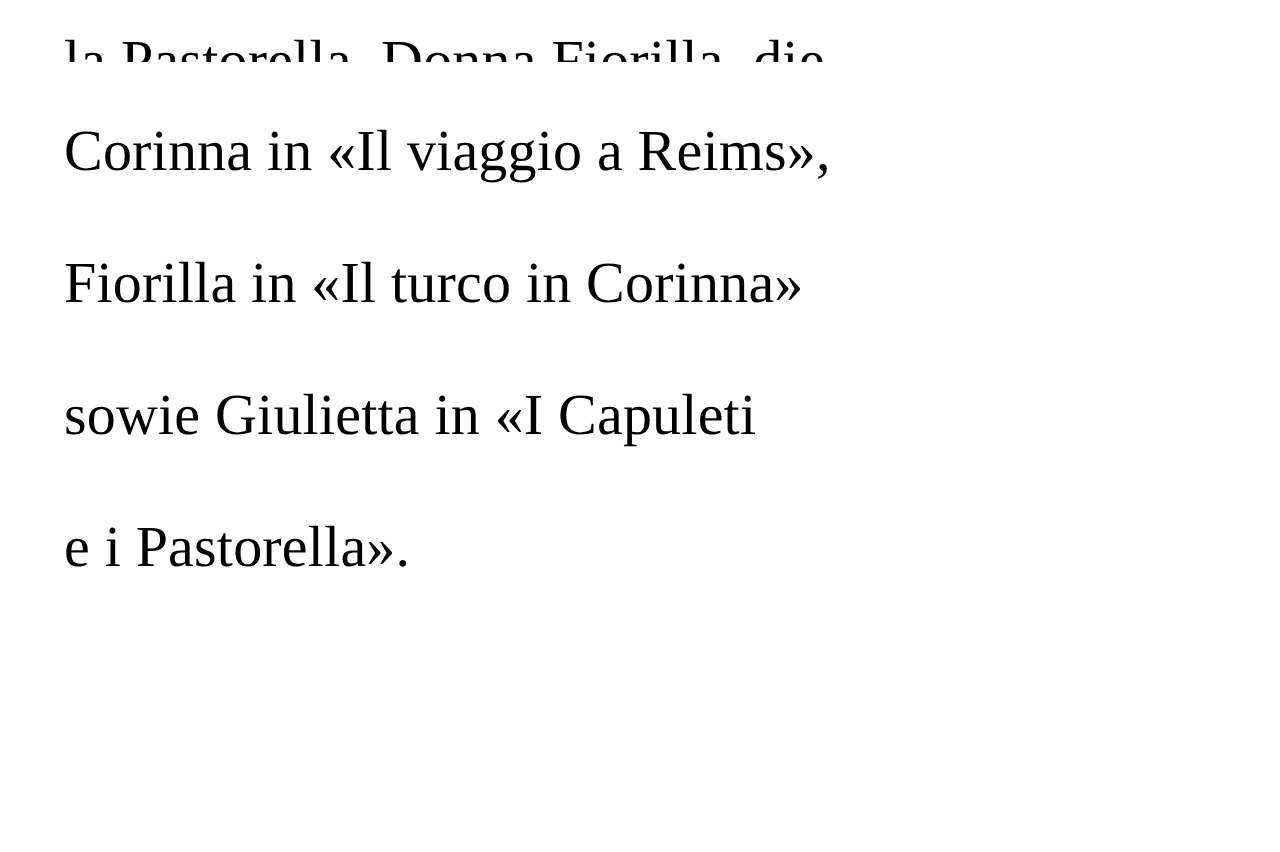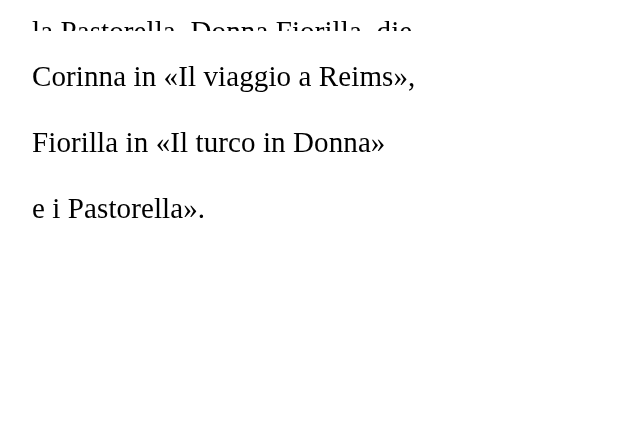--- a/index.html
+++ b/index.html
@@ -41,16 +41,17 @@
     line-height: 41px;
   }
 </style>
 </head>
 <body>
 
 <div class="page">
   <div class="text-block">
     <div class="line clipped">la Pastorella, Donna Fiorilla, die</div>
     <div class="line">Corinna in «Il viaggio a Reims»,</div>
-    <div class="line">Fiorilla in «Il turco in Donna»</div>
+    <div class="line">Fiorilla in «Il turco in Corinna»</div>
+    <div class="line">sowie Giulietta in «I Capuleti</div>
     <div class="line">e i Pastorella».</div>
   </div>
 </div>
 
 </body></html>

